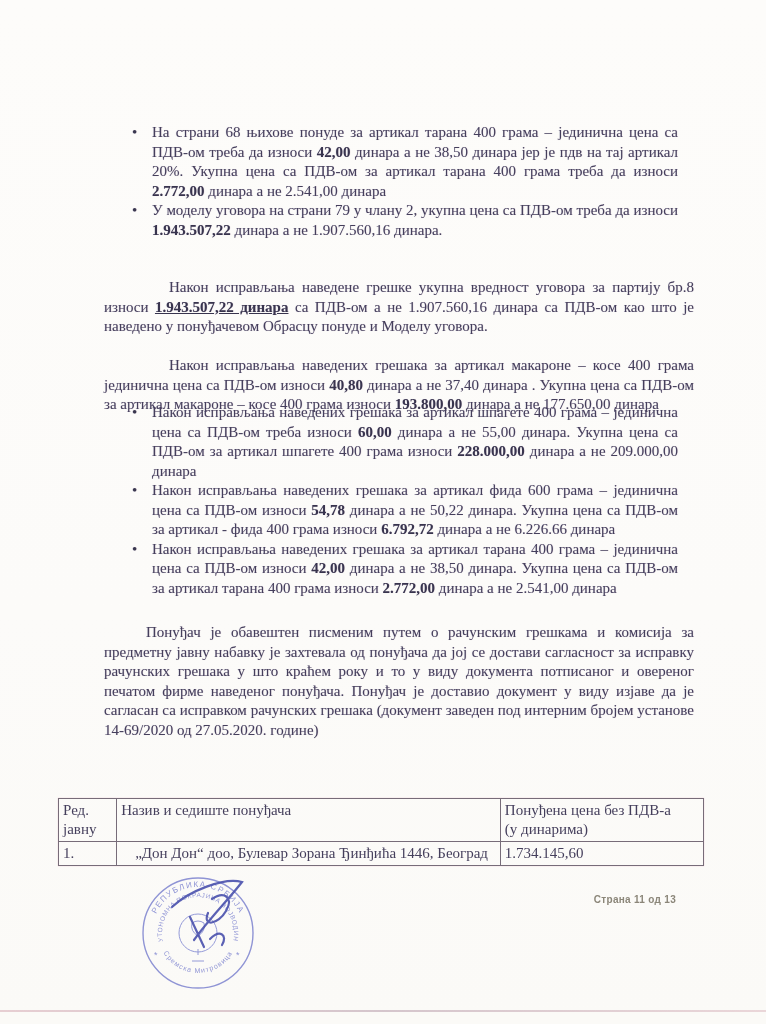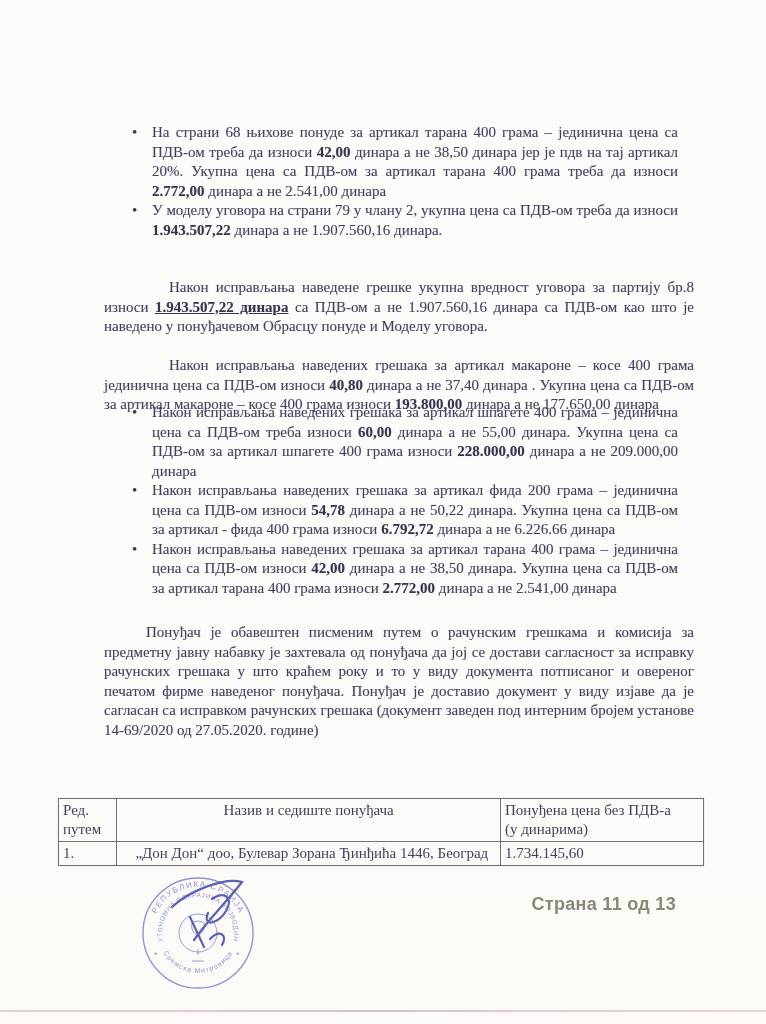--- a/index.html
+++ b/index.html
@@ -42,27 +42,27 @@
   table.rank td{
     border:1px solid #776c79;
     vertical-align:top;
     padding:2px 4px;
     margin-top:40px;
   }
   td.c-num{width:50px;padding-left:7px;}
   td.c-name{width:376px;}
   td.c-price{width:200px;}
   tr.hdr td{height:36px;}
-  tr.hdr .c-name{text-align:center;}
+  tr.hdr .c-name{}
   tr.data td{height:18px;vertical-align:middle;}
   tr.data .c-name{padding-left:18px;}
   .pagenum{
     position:absolute;top:894px;right:90px;
     font-family:"Liberation Sans","DejaVu Sans",sans-serif;
-    font-size:18px;font-weight:bold;
+    font-size:10px;font-weight:bold;
     color:#8b8679;letter-spacing:0.3px;
   }
   .stamp{position:absolute;left:134px;top:869px;width:128px;height:128px;}
   .stamp-ink{filter:blur(0.45px);opacity:0.85;}
   .sig-ink{filter:blur(0.25px);opacity:0.9;}
   .stamp text{
     font-family:"Liberation Sans","DejaVu Sans",sans-serif;
     fill:#7d83cf;
   }
   .scan-edge{
@@ -79,33 +79,33 @@
     <li><span>На страни 68 њихове понуде за артикал тарана  400 грама –  јединична цена са ПДВ-ом треба да износи </span><span class="bold">42,00</span><span> динара а не 38,50 динара јер је пдв на тај артикал 20%. Укупна цена са ПДВ-ом за артикал тарана  400 грама треба да износи </span><span class="bold">2.772,00</span><span> динара а не 2.541,00 динара</span></li>
     <li><span>У моделу уговора на страни 79 у члану 2, укупна цена са ПДВ-ом треба да износи </span><span class="bold">1.943.507,22</span><span> динара а не 1.907.560,16 динара.</span></li>
   </ul>
 
   <p class="textblock indent-lg" style="top:262px"><span>Након исправљања наведене грешке укупна вредност уговора за партију бр.8 износи </span><span class="bold underline">1.943.507,22 динара</span><span> са ПДВ-ом а не 1.907.560,16 динара са ПДВ-ом као што је наведено у понуђачевом Обрасцу понуде и Моделу уговора.</span></p>
 
   <p class="textblock indent-lg" style="top:340px"><span>Након исправљања наведених грешака за артикал макароне – косе 400 грама јединична цена са ПДВ-ом  износи </span><span class="bold">40,80</span><span> динара а не 37,40 динара . Укупна цена са ПДВ-ом за артикал макароне – косе 400 грама  износи </span><span class="bold">193.800,00</span><span> динара а не 177.650,00 динара</span></p>
 
   <ul class="textblock blist" style="top:403px">
     <li><span>Након исправљања наведених грешака за артикал шпагете 400 грама –  јединична цена са ПДВ-ом треба  износи </span><span class="bold">60,00</span><span> динара а не 55,00 динара. Укупна цена са ПДВ-ом за артикал  шпагете 400 грама  износи </span><span class="bold">228.000,00</span><span> динара а не 209.000,00 динара</span></li>
-    <li><span>Након исправљања наведених грешака за артикал фида  200 грама –  јединична цена са ПДВ-ом износи </span><span class="bold">54,78</span><span> динара а не 50,22 динара. Укупна цена са ПДВ-ом за артикал - фида 400 грама износи </span><span class="bold">6.792,72</span><span> динара а не 6.226.66 динара</span></li>
+    <li><span>Након исправљања наведених грешака за артикал фида  600 грама –  јединична цена са ПДВ-ом износи </span><span class="bold">54,78</span><span> динара а не 50,22 динара. Укупна цена са ПДВ-ом за артикал - фида 400 грама износи </span><span class="bold">6.792,72</span><span> динара а не 6.226.66 динара</span></li>
     <li><span>Након исправљања наведених грешака за артикал тарана  400 грама –  јединична цена са ПДВ-ом  износи </span><span class="bold">42,00</span><span> динара а не 38,50 динара. Укупна цена са ПДВ-ом за артикал тарана  400 грама  износи </span><span class="bold">2.772,00</span><span> динара а не 2.541,00 динара</span></li>
   </ul>
 
   <p class="textblock indent-sm" style="top:607px"><span>Понуђач је обавештен писменим путем  о рачунским грешкама  и комисија за предметну јавну набавку је захтевала од понуђача  да јој се достави сагласност за исправку рачунских грешака у што краћем року и то  у виду документа потписаног и овереног печатом  фирме наведеног понуђача. Понуђач је доставио документ у виду изјаве да је сагласан са исправком рачунских грешака (документ заведен под интерним бројем установе 14-69/2020 од 27.05.2020. године)</span></p>
 
 
   <table class="rank">
     <tbody>
       <tr class="hdr">
         <td class="c-num">
           <div>Ред.</div>
-          <div>путем</div>
+          <div>јавну</div>
         </td>
         <td class="c-name">Назив и седиште понуђача</td>
         <td class="c-price">
           <div>Понуђена цена без ПДВ-а</div>
           <div>(у динарима)</div>
         </td>
       </tr>
       <tr class="data">
         <td class="c-num">1.</td>
         <td class="c-name">„Дон Дон“ доо, Булевар Зорана Ђинђића 1446, Београд</td>

